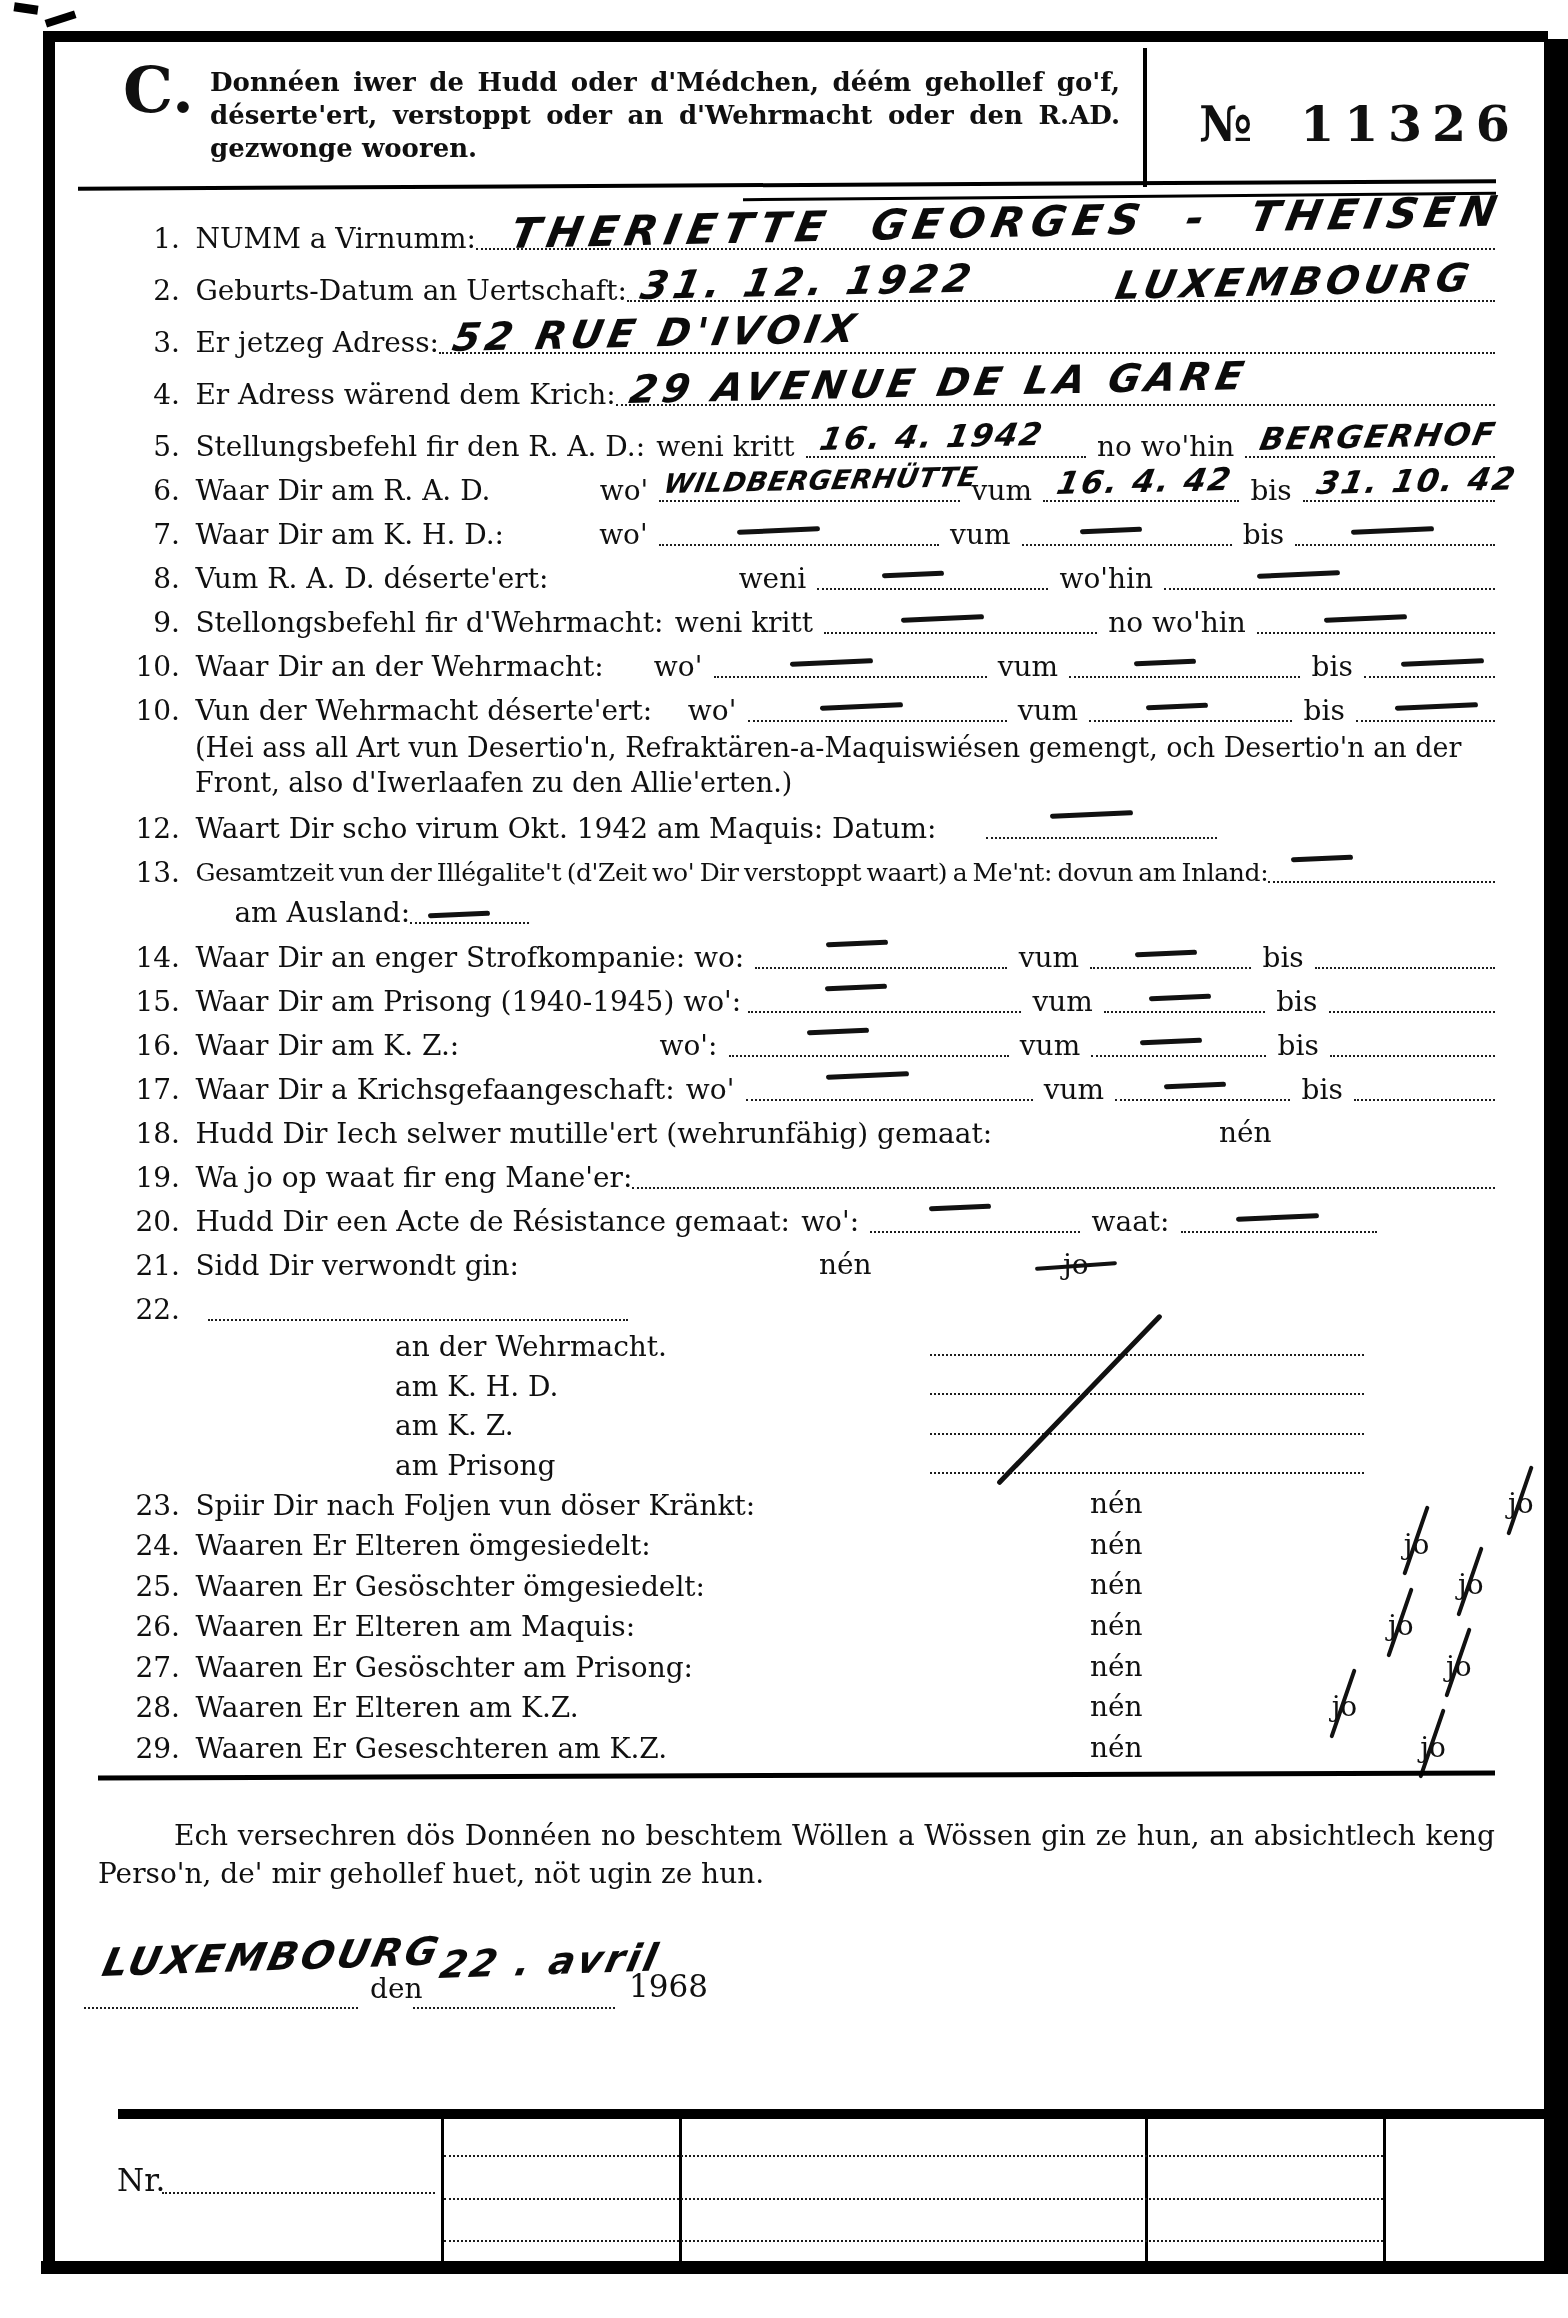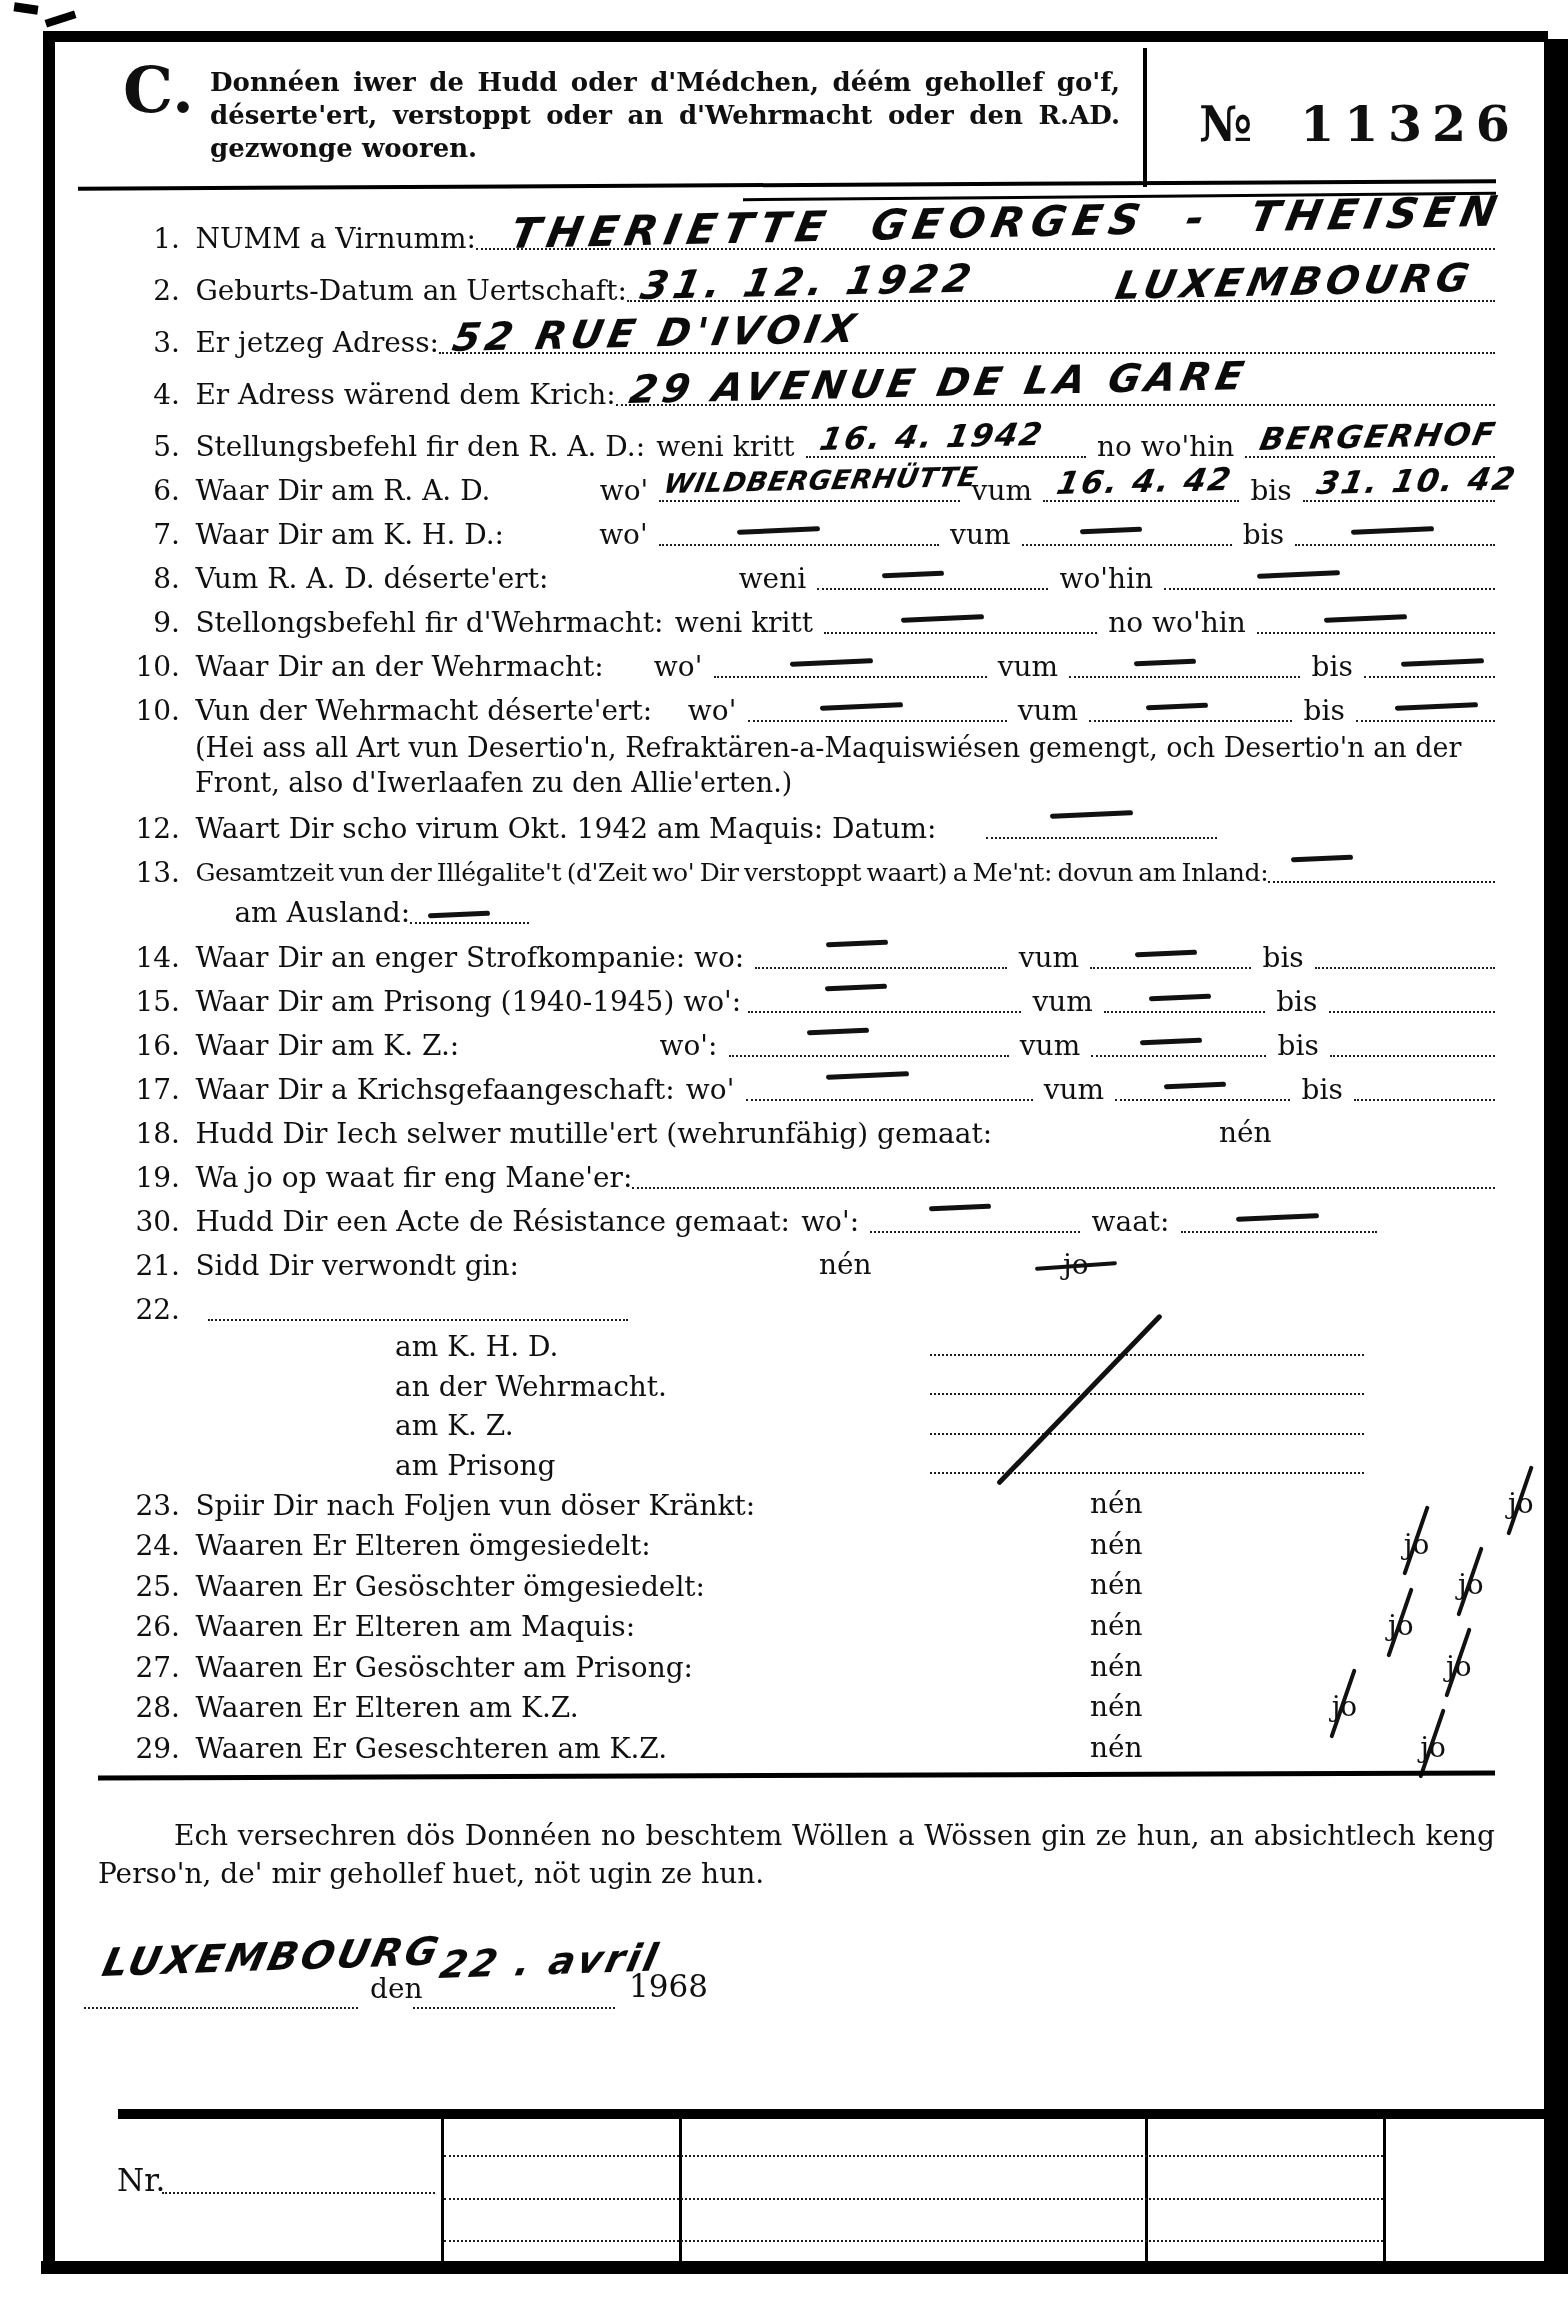--- a/index.html
+++ b/index.html
@@ -346,21 +346,21 @@
       <span class="ansnen" style="left:1094px">nén</span>
     </div>
 
     <div class="q">
       <span class="qnum">19.</span>
       <span class="qlbl">Wa jo op waat fir eng Mane'er:</span>
       <span class="dl grow"></span>
     </div>
 
     <div class="q">
-      <span class="qnum">30.</span>
+      <span class="qnum">20.</span>
       <span class="qlbl">Hudd Dir een Acte de Résistance gemaat:</span>
       <span class="mid">wo':</span>
       <span class="dl" style="width:210px">
           <span class="dash short hi"></span>
         </span>
       <span class="mid">waat:</span>
       <span class="dl" style="width:196px">
           <span class="dash"></span>
         </span>
       <span class="fill"></span>
@@ -377,26 +377,26 @@
     </div>
 
     <div class="q22wrap">
       <div class="q" style="margin-bottom:4.2px">
         <span class="qnum">22.</span>
         <span class="dl" style="width:420px;margin-left:12.6px"></span>
         <span class="fill"></span>
       </div>
       <div class="q" style="margin-bottom:8.4px;line-height:31px">
         <span class="gap" style="width:270px"></span>
-        <span class="qlbl">am K. H. D.</span>
+        <span class="qlbl">an der Wehrmacht.</span>
         <span class="subdl"></span>
       </div>
       <div class="q" style="margin-bottom:8.4px;line-height:31px">
         <span class="gap" style="width:270px"></span>
-        <span class="qlbl">an der Wehrmacht.</span>
+        <span class="qlbl">am K. H. D.</span>
         <span class="subdl"></span>
       </div>
       <div class="q" style="margin-bottom:8.4px;line-height:31px">
         <span class="gap" style="width:270px"></span>
         <span class="qlbl">am K. Z.</span>
         <span class="subdl"></span>
       </div>
       <div class="q" style="margin-bottom:7px;line-height:31px">
         <span class="gap" style="width:270px"></span>
         <span class="qlbl">am Prisong</span>

